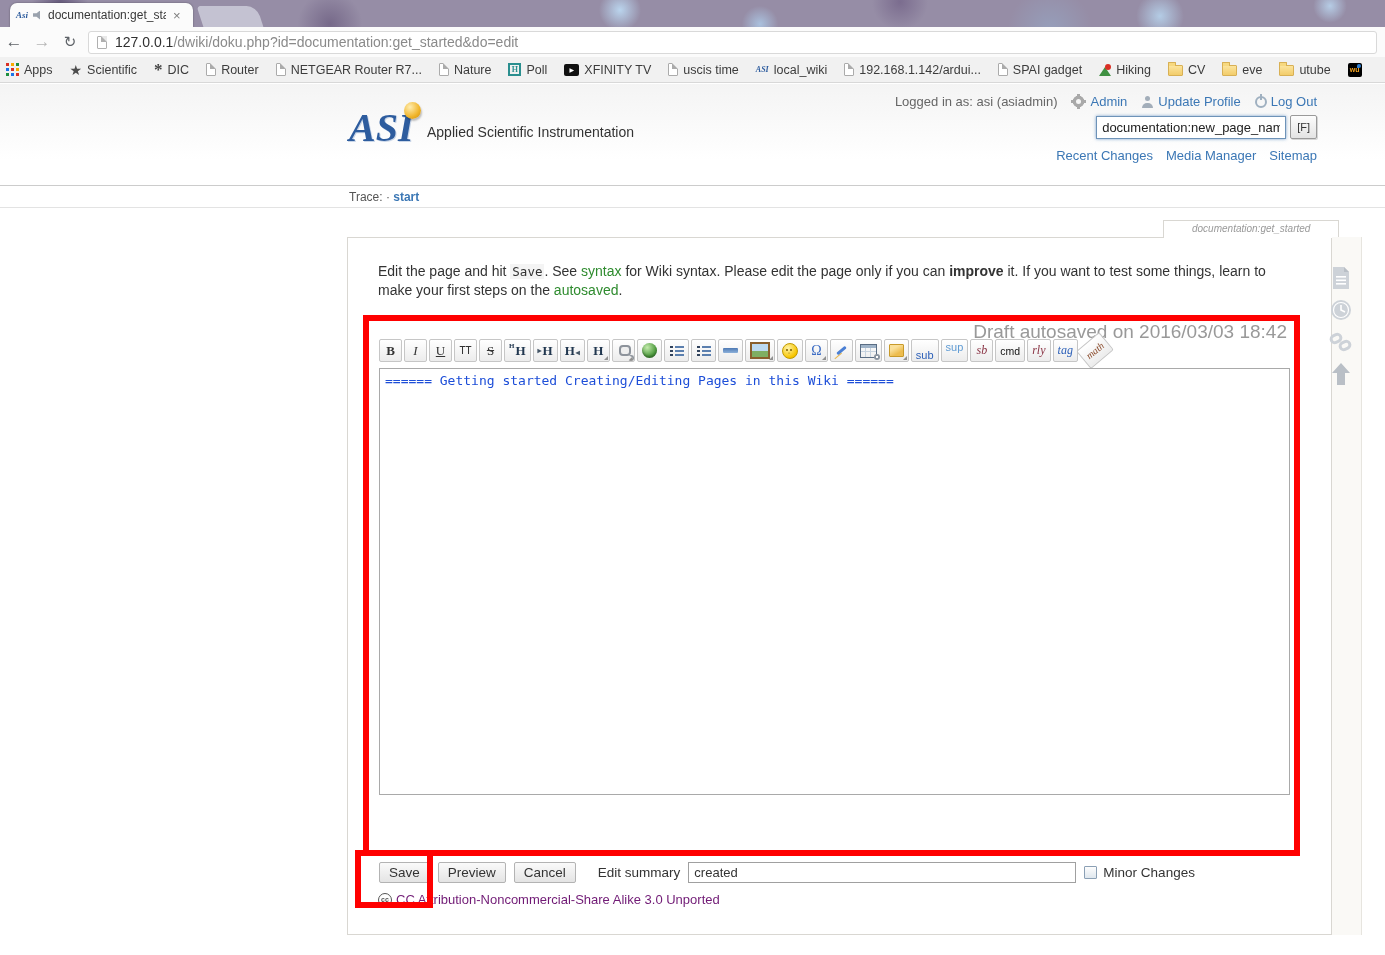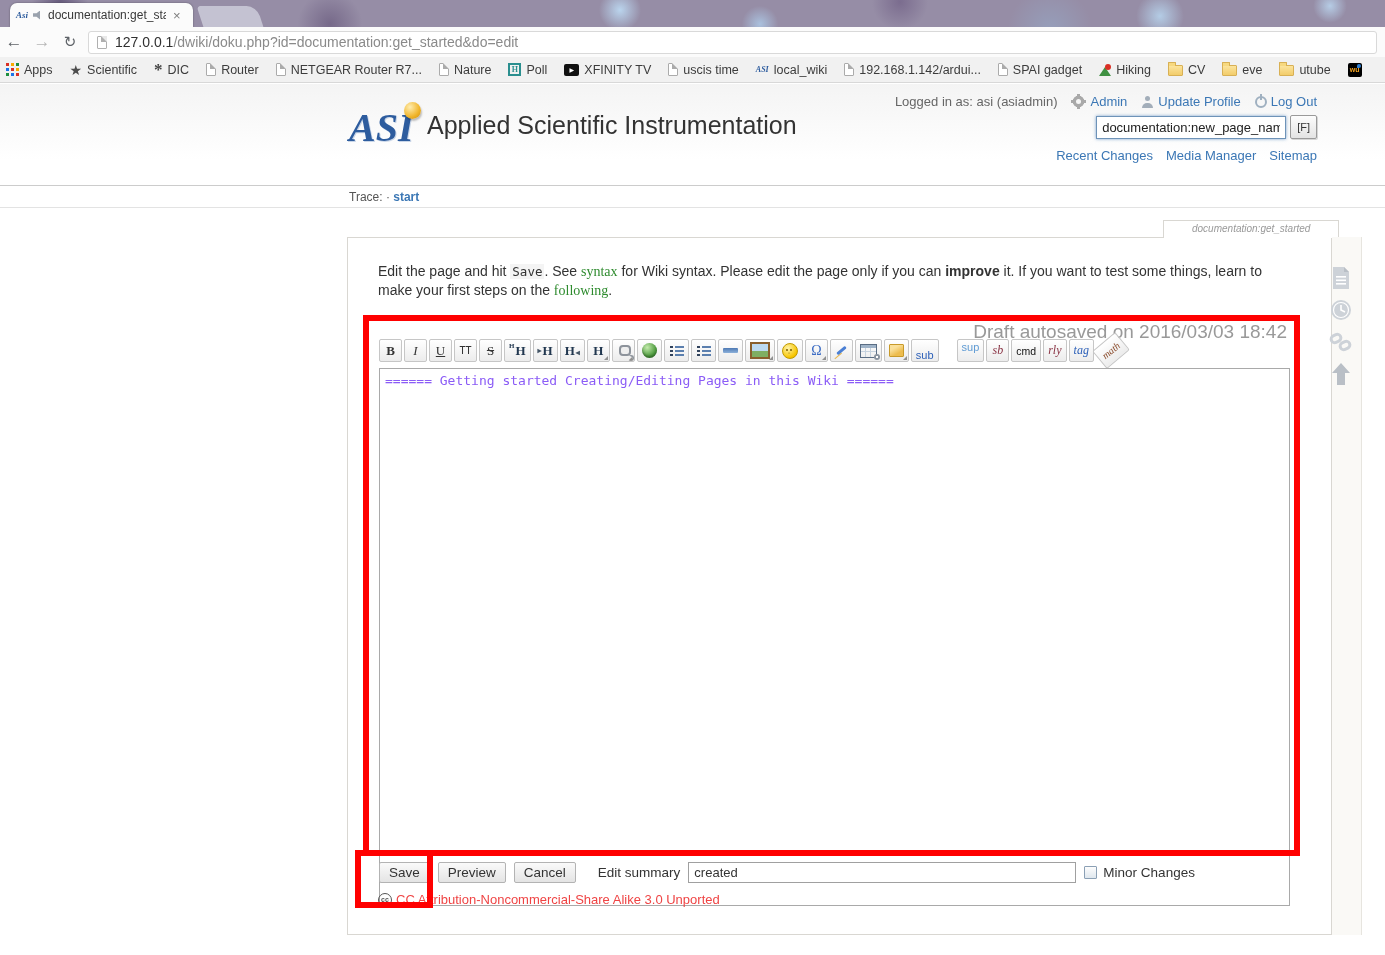--- a/index.html
+++ b/index.html
@@ -93,34 +93,34 @@
   .search-input { width:190px; height:23px; border:1px solid #6e93b8; box-shadow:0 0 3px rgba(90,140,195,.8);
     font-size:13px; padding:2px 5px; color:#222; }
   .search-btn { height:24px; margin-left:4px; font-size:11px; padding:2px 6px;
     border:1px solid #9a9a9a; border-radius:2px; background:linear-gradient(#fdfdfd,#e3e3e3); color:#333;
     box-shadow:1px 1px 0 rgba(0,0,0,.15); }
   .quick-links { position:absolute; right:68px; top:64px; display:flex; gap:13px; font-size:13px; }
   .asi-logo { position:absolute; left:349px; top:20px; width:72px; height:58px;
     font:italic bold 40px "Liberation Serif", serif; color:#2d5c9e; text-shadow:1px 1px 0 #c9d6e8; }
   .asi-logo::after { content:""; position:absolute; right:0; top:-2px; width:17px; height:17px; border-radius:50%;
     background:radial-gradient(circle at 35% 30%, #ffedb0, #f0b429 60%, #c98a12); box-shadow:1px 2px 2px rgba(0,0,0,.25); }
-  .site-title { position:absolute; left:427px; top:27px; font-size:25px; color:#333; }
+  .site-title { position:absolute; left:427px; top:40px; font-size:14px; color:#333; }
   .trace-bar { position:absolute; left:0; top:186px; width:1385px; height:22px; border-bottom:1px solid #e3e3e3;
     font-size:12px; color:#555; }
   .trace-inner { position:absolute; left:349px; top:4px; }
   .trace-link { color:#3b77b5; font-weight:bold; text-decoration:none; }
 
   
   .page-card { position:absolute; left:347px; top:237px; width:985px; height:698px; background:#fff;
     border:1px solid #d9d7d2; }
   .card-tab { position:absolute; left:815px; top:-18px; height:18px; padding:2px 28px; background:#fff;
     border:1px solid #d9d7d2; border-bottom:none; font-size:10px; color:#999; white-space:nowrap;font-style:italic; }
   .intro { position:absolute; left:30px; top:24px; width:902px; font-size:14px; line-height:19px; color:#333; }
   .intro .code { font-family:"DejaVu Sans Mono", monospace; font-size:12.5px; background:#f4f4f4; padding:0 2px; }
-  .intro .glink { color:#2e8b2e; text-decoration:none;font-family:Liberation Serif, serif; }
+  .intro .glink { color:#2e8b2e; text-decoration:none; }
   .intro .b { font-weight:bold; }
   .draft-note { position:absolute; right:44px; top:83px; font-size:19px; color:#999; }
 
   .fmt-toolbar { position:absolute; left:31px; top:101px; display:flex; align-items:center; }
   .tb { display:inline-flex; align-items:center; justify-content:center; min-width:23px; height:23px; padding:0 4px;
     margin-right:2px; border:1px solid #c6c6c6; border-radius:2px; background:linear-gradient(#ffffff,#ececec);
     font:13px "Liberation Sans", sans-serif; color:#333; position:relative; }
   .tb .tb-label:empty { display:none; }
   .dd::after { content:""; position:absolute; right:1px; bottom:1px;
     border-left:4px solid transparent; border-bottom:4px solid #909090; }
@@ -163,42 +163,42 @@
     background:
       linear-gradient(#9fb3c8,#9fb3c8) 0 0/15px 3px no-repeat,
       linear-gradient(#c7d3df,#c7d3df) 4px 0/1px 12px no-repeat,
       linear-gradient(#c7d3df,#c7d3df) 9px 0/1px 12px no-repeat,
       linear-gradient(#c7d3df,#c7d3df) 0 6px/15px 1px no-repeat; }
   .tb-table::after { content:""; position:absolute; right:1px; bottom:1px; width:6px; height:6px; border-radius:50%;
     background:radial-gradient(circle at center, #fff 0 1px, #8a94a0 1px 3px); border:none; }
   .tb-plugin::before { width:13px; height:11px; background:linear-gradient(150deg,#fae09a 30%,#edbc4e 70%);
     border:1px solid #c89a2a; border-radius:1px; }
   .tb-sub { color:#2b5fb8; font-size:11px; padding-top:8px; }
-  .tb-sup { color:#5f9bd4; font-size:11px; padding-bottom:8px;margin-left:16px; }
+  .tb-sup { color:#5f9bd4; font-size:11px; padding-bottom:8px; }
   .tb-sb, .tb-rly { color:#8a3344; font:italic 12px "Liberation Serif", serif; }
   .tb-cmd { color:#111; font-size:10.5px; }
   .tb-tag { color:#2b5fb8; font:italic 12px "Liberation Serif", serif; }
   .tb-math { color:#8a4a2a; font:italic 10px "Liberation Serif", serif; transform:rotate(-40deg); }
 
-  .wiki-textarea { position:absolute; left:31px; top:130px; width:911px; height:538px; border:1px solid #a9a9a9;
-    font:13px "DejaVu Sans Mono", monospace; color:#8b5cf6; padding:4px 5px; resize:none; background:#fff; }
+  .wiki-textarea { position:absolute; left:31px; top:130px; width:911px; height:427px; border:1px solid #a9a9a9;
+    font:13px "DejaVu Sans Mono", monospace; color:#1d4ed8; padding:4px 5px; resize:none; background:#fff; }
 
   .action-row { position:absolute; left:31px; top:624px; width:920px; display:flex; align-items:center; font-size:13.5px; }
   .btn { font-size:13.5px; padding:2px 9px; border:1px solid #b3b3b3; border-radius:2px;
     background:linear-gradient(#fafafa,#e4e4e4); color:#333; margin-right:8px; }
   .summary-label { margin:0 8px 0 14px; color:#333; }
   .summary-input { width:388px; height:21px; border:1px solid #a0a0a0; font-size:13px; padding:1px 5px; color:#333; }
   .cbx { width:13px; height:13px; border:1px solid #8ba0b5; background:linear-gradient(#fdfdfd,#dfe7ee);
     display:inline-block; margin:0 6px 0 8px; border-radius:1px; }
   .minor-label { color:#333; }
 
   .note-row { position:absolute; left:30px; top:654px; font-size:13px; color:#333; display:flex; align-items:center; gap:4px; white-space:nowrap; }
   .cc-ic { width:14px; height:14px; border-radius:50%; border:1px solid #555; color:#555; font-size:7px; font-weight:bold;
     display:inline-flex; align-items:center; justify-content:center; }
-  .blue-link { color:#ef4444; text-decoration:none; }
+  .blue-link { color:#701a75; text-decoration:none; }
 
   
   .tools-strip { position:absolute; left:1332px; top:237px; width:30px; height:698px; background:#faf9f6; border-right:1px solid #e7e5df; }
   .ptool { position:absolute; left:1327px; width:27px; height:27px; display:flex; align-items:center; justify-content:center; }
 
   
   .annot { position:absolute; border:6px solid #ff0000; pointer-events:none; z-index:50; }
   .annot-editor { left:363px; top:315px; width:937px; height:541px; }
   .annot-save { left:355px; top:850px; width:78px; height:58px; }
 </style>
@@ -329,21 +329,21 @@
   <div class="trace-inner">
     <span>Trace:</span>
     <span>·</span>
     <a class="trace-link" href="#">start</a>
   </div>
 </div>
 
 <div class="page-card">
   <div class="card-tab">documentation:get_started</div>
 
-  <p class="intro"><span>Edit the page and hit </span><span class="code">Save</span><span>. See </span><span class="glink">syntax</span><span> for Wiki syntax. Please edit the page only if you can </span><span class="b">improve</span><span> it. If you want to test some things, learn to make your first steps on the </span><span class="glink">following</span><span>.</span></p>
+  <p class="intro"><span>Edit the page and hit </span><span class="code">Save</span><span>. See </span><span class="glink">syntax</span><span> for Wiki syntax. Please edit the page only if you can </span><span class="b">improve</span><span> it. If you want to test some things, learn to make your first steps on the </span><span class="glink">autosaved</span><span>.</span></p>
 
   <div class="draft-note">Draft autosaved on 2016/03/03 18:42</div>
 
   <div class="fmt-toolbar">
       <button class="tb tb-b">
         <span class="tb-label">B</span>
       </button>
       <button class="tb tb-i">
         <span class="tb-label">I</span>
       </button>

